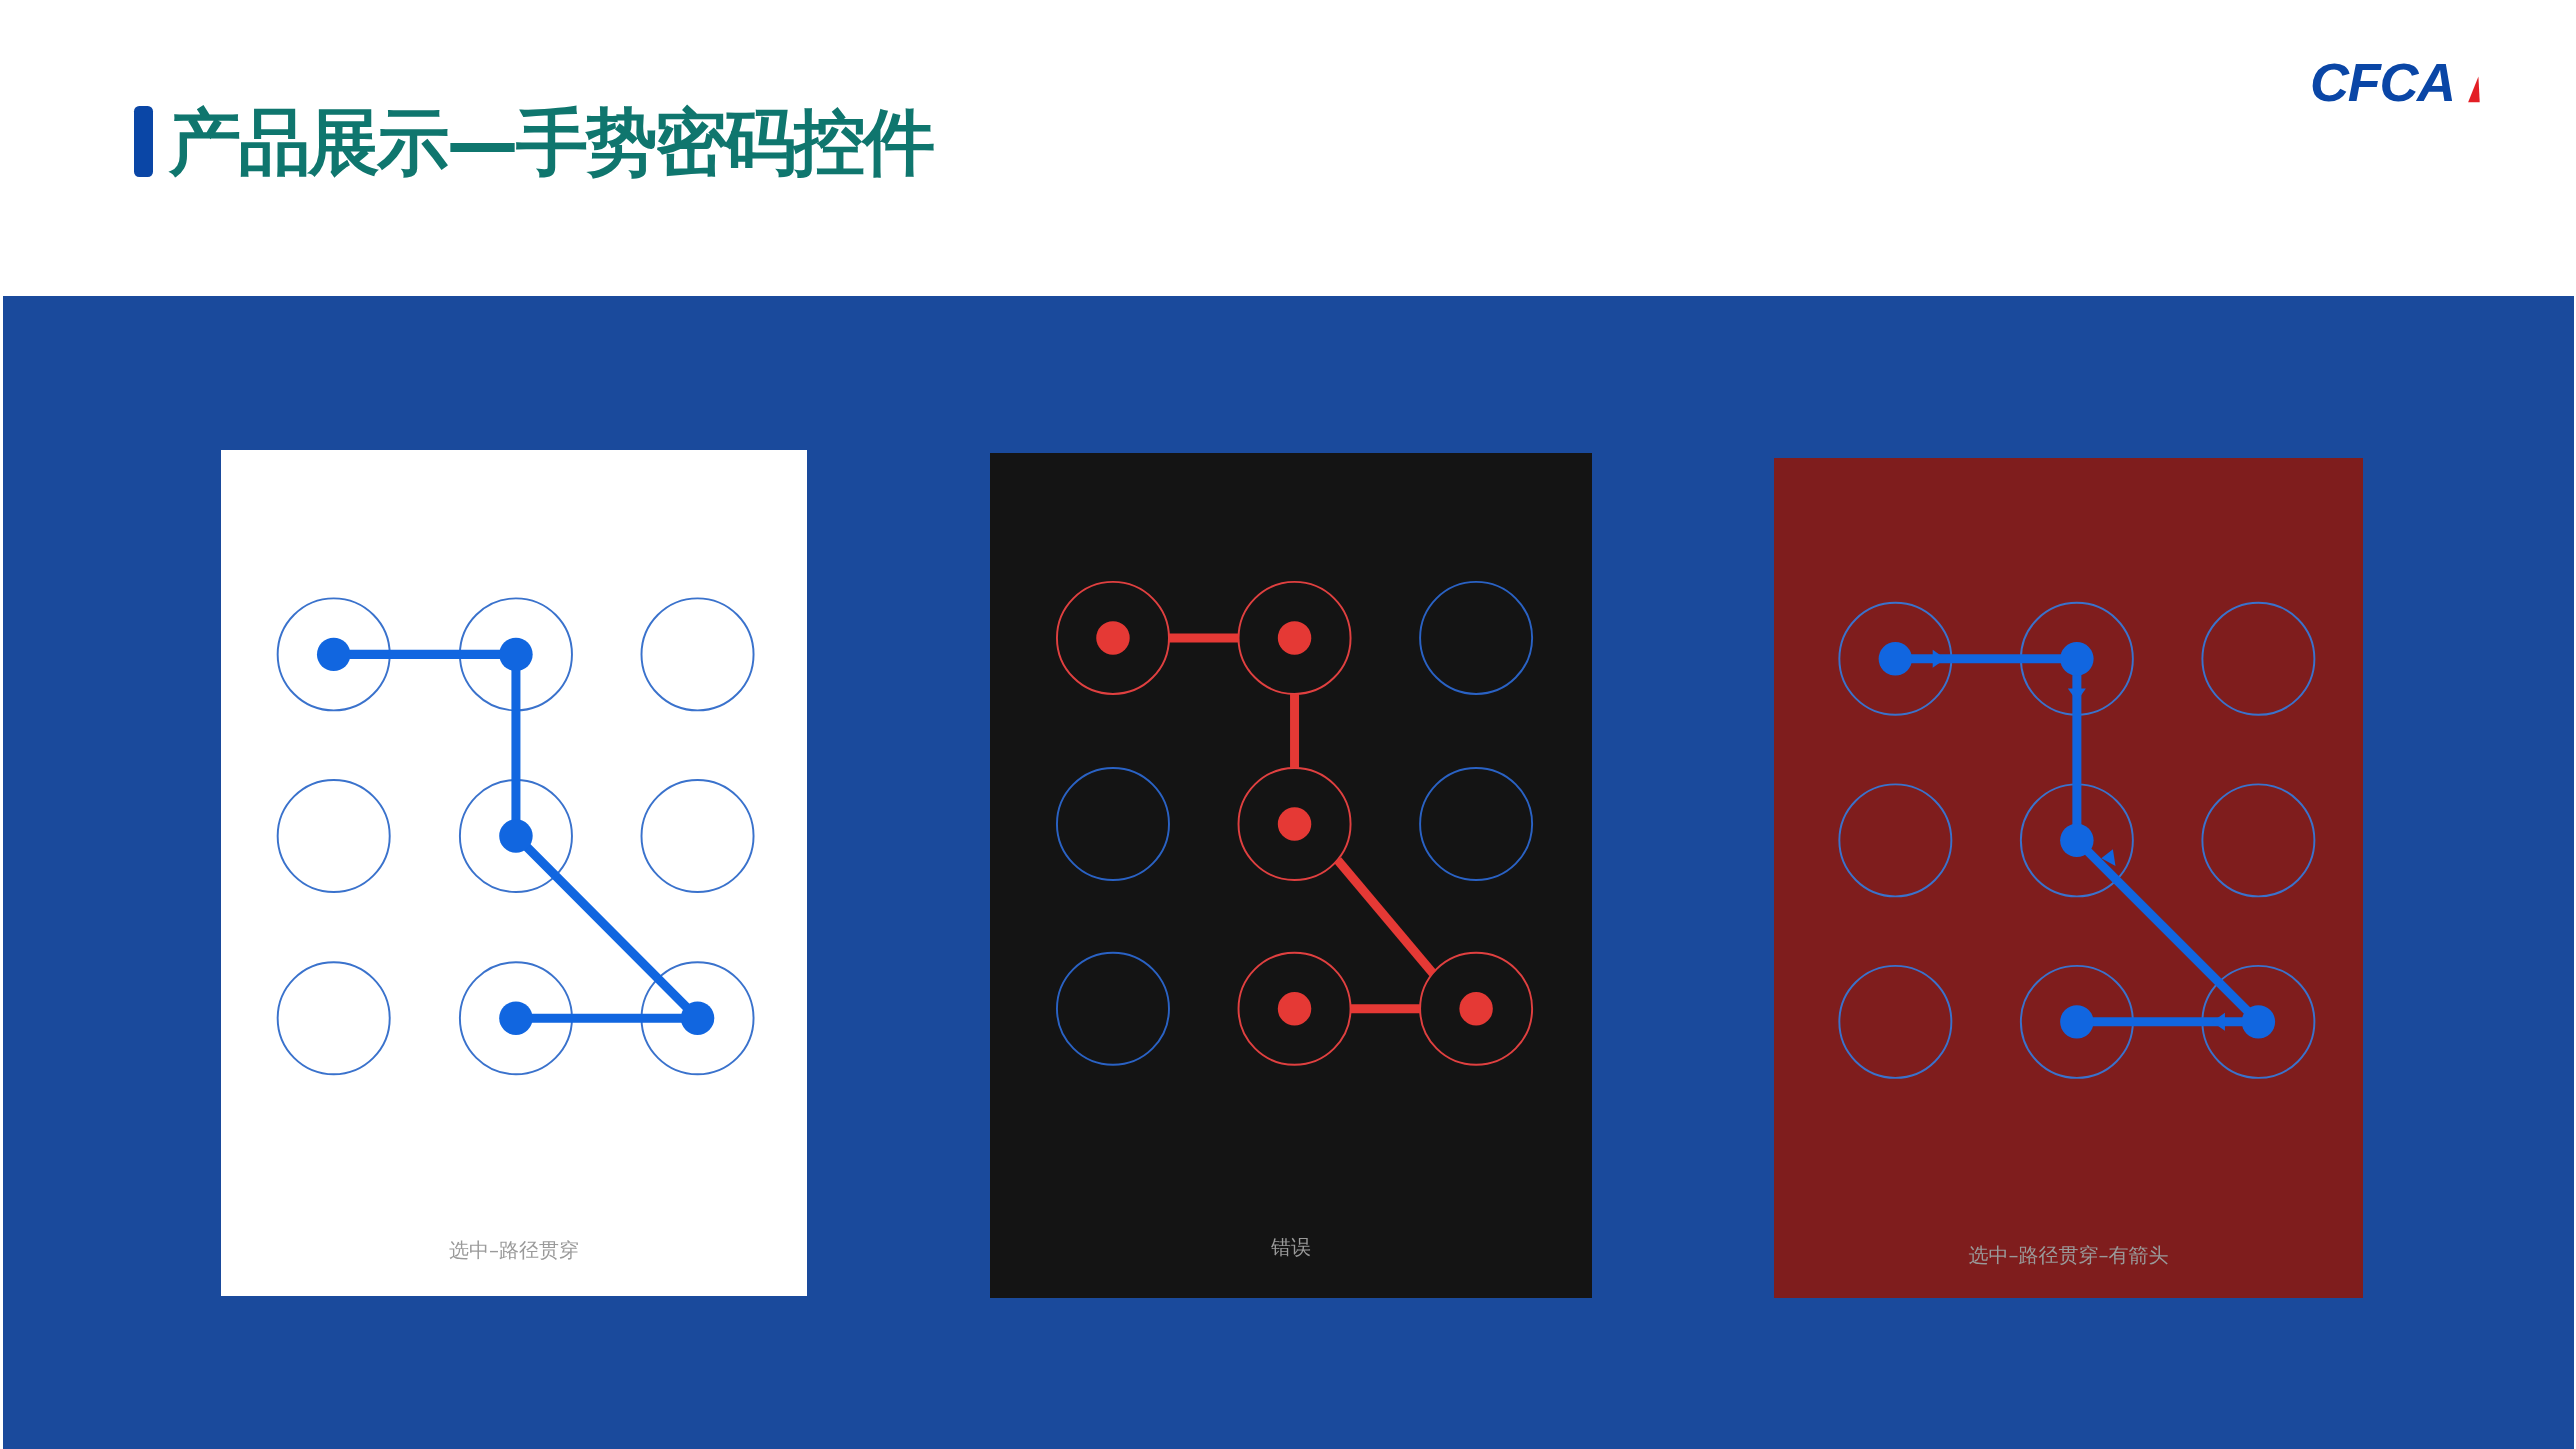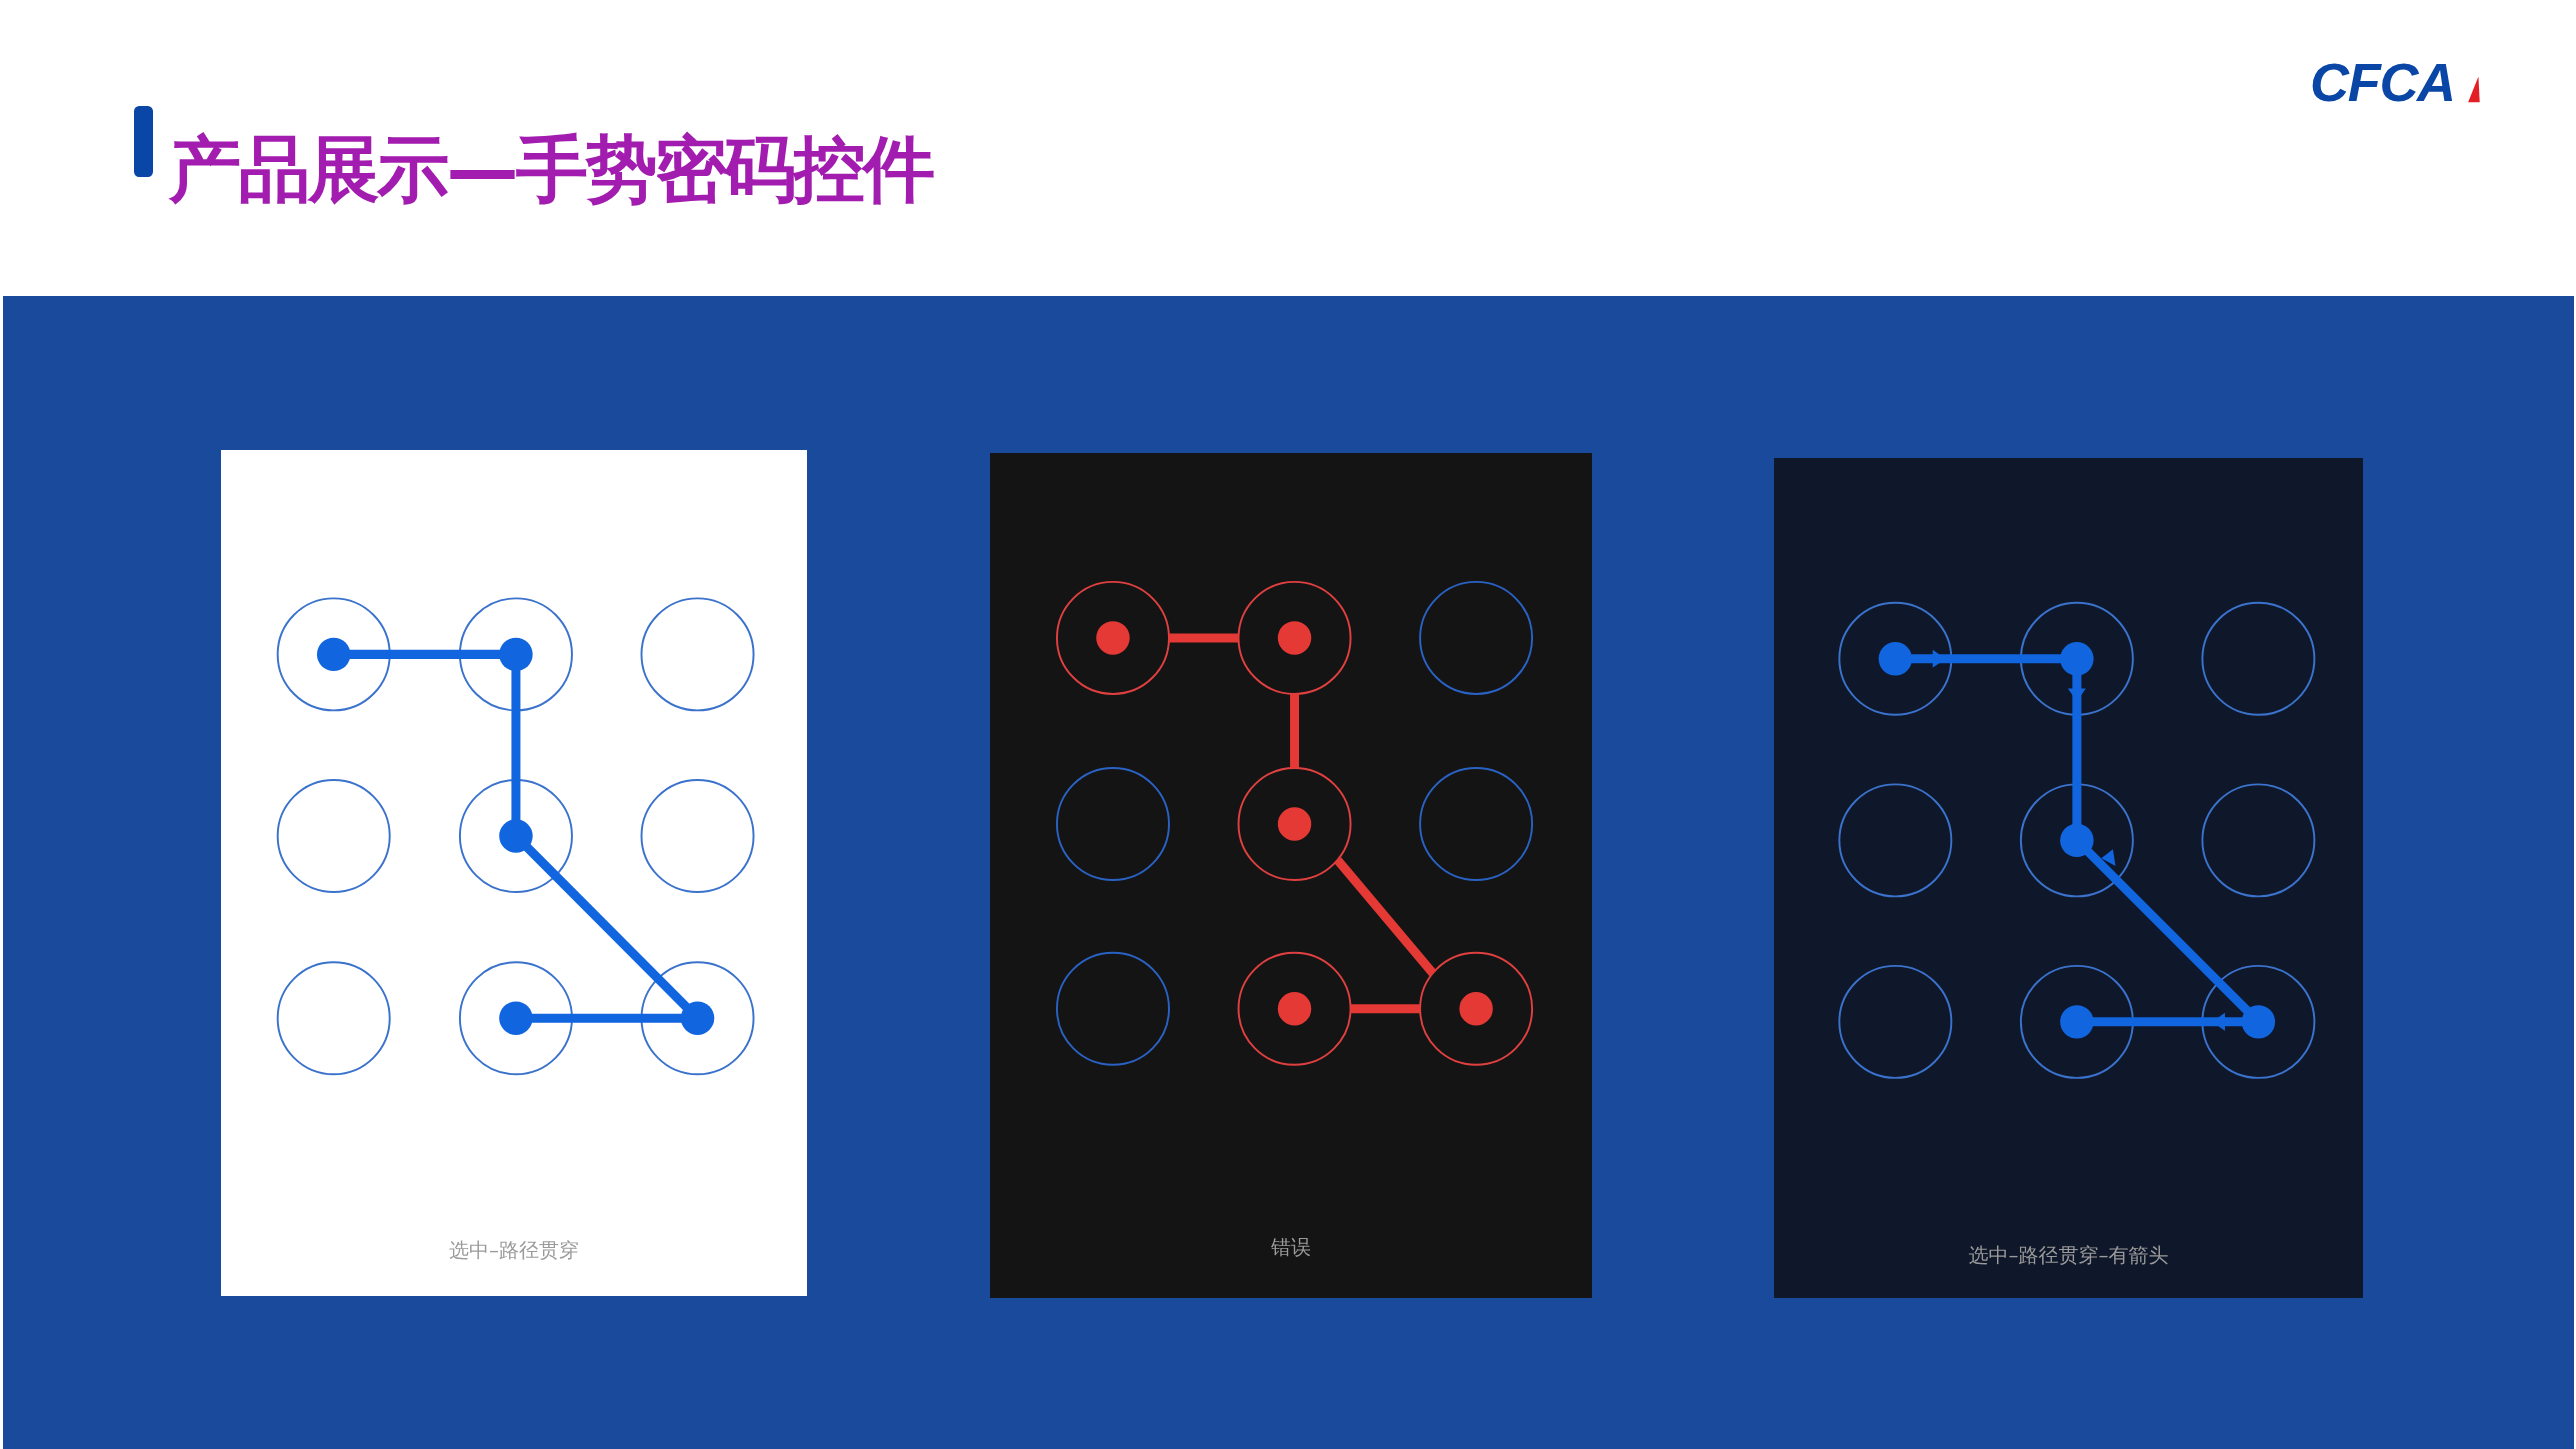--- a/index.html
+++ b/index.html
@@ -1,20 +1,20 @@
 <!DOCTYPE html>
 <html style="font-size:10.3px"><head>
 <meta charset="utf-8">
 <style>
   html, body { margin:0; padding:0; }
   body { width:2576px; height:1449px; position:relative; background:#ffffff; overflow:hidden;
          font-family:"DejaVu Sans", sans-serif; }
   .accent-bar { position:absolute; left:134px; top:106px; width:19.3px; height:71px; border-radius:5.2px; background:#0a46a6; }
   .page-title { position:absolute; left:169px; top:97px; font-size:72px; line-height:90px; font-weight:bold;
-                color:#a21caf; letter-spacing:-2.6px; white-space:nowrap; font-family:"DejaVu Sans", sans-serif;margin-top:27px; }
+                color:#0f766e; letter-spacing:-2.6px; white-space:nowrap; font-family:"DejaVu Sans", sans-serif; }
   .logo { position:absolute; left:2302px; top:57px; width:180px; height:52px;margin-left:8px; }
   .band { position:absolute; left:2.6px; top:296px; width:2571px; height:1153px; background:#1a4a9c; }
   .card { position:absolute; }
   .card svg { position:absolute; left:0; top:0; }
   .card-label { position:absolute; left:0; width:100%; text-align:center; font-size:20px; line-height:39px;
                 color:#9a9a9a; font-family:"DejaVu Sans", sans-serif; }
 </style>
 </head>
 <body>
 
@@ -78,21 +78,21 @@
       <circle cx="191" cy="287" r="26"></circle>
         <circle cx="473" cy="287" r="26"></circle>
         <circle cx="473" cy="576" r="26"></circle>
       <circle cx="755" cy="863" r="26"></circle>
         <circle cx="473" cy="863" r="26"></circle>
     </g>
   </svg>
   <div class="card-label" style="top:775px;">错误</div>
 </div>
 
-<div class="card" style="left:1774px; top:458px; width:589px; height:840px; background:#0f172a;">
+<div class="card" style="left:1774px; top:458px; width:589px; height:840px; background:#7f1d1d;">
   <svg width="589" height="840" viewBox="0 0 914 1305">
     <g fill="none" stroke="#3a72cc" stroke-width="3">
       <circle cx="188" cy="312" r="87"></circle>
       <circle cx="470" cy="312" r="87"></circle>
       <circle cx="752" cy="312" r="87"></circle>
       <circle cx="188" cy="594" r="87"></circle>
       <circle cx="470" cy="594" r="87"></circle>
       <circle cx="752" cy="594" r="87"></circle>
       <circle cx="188" cy="876" r="87"></circle>
       <circle cx="470" cy="876" r="87"></circle>

